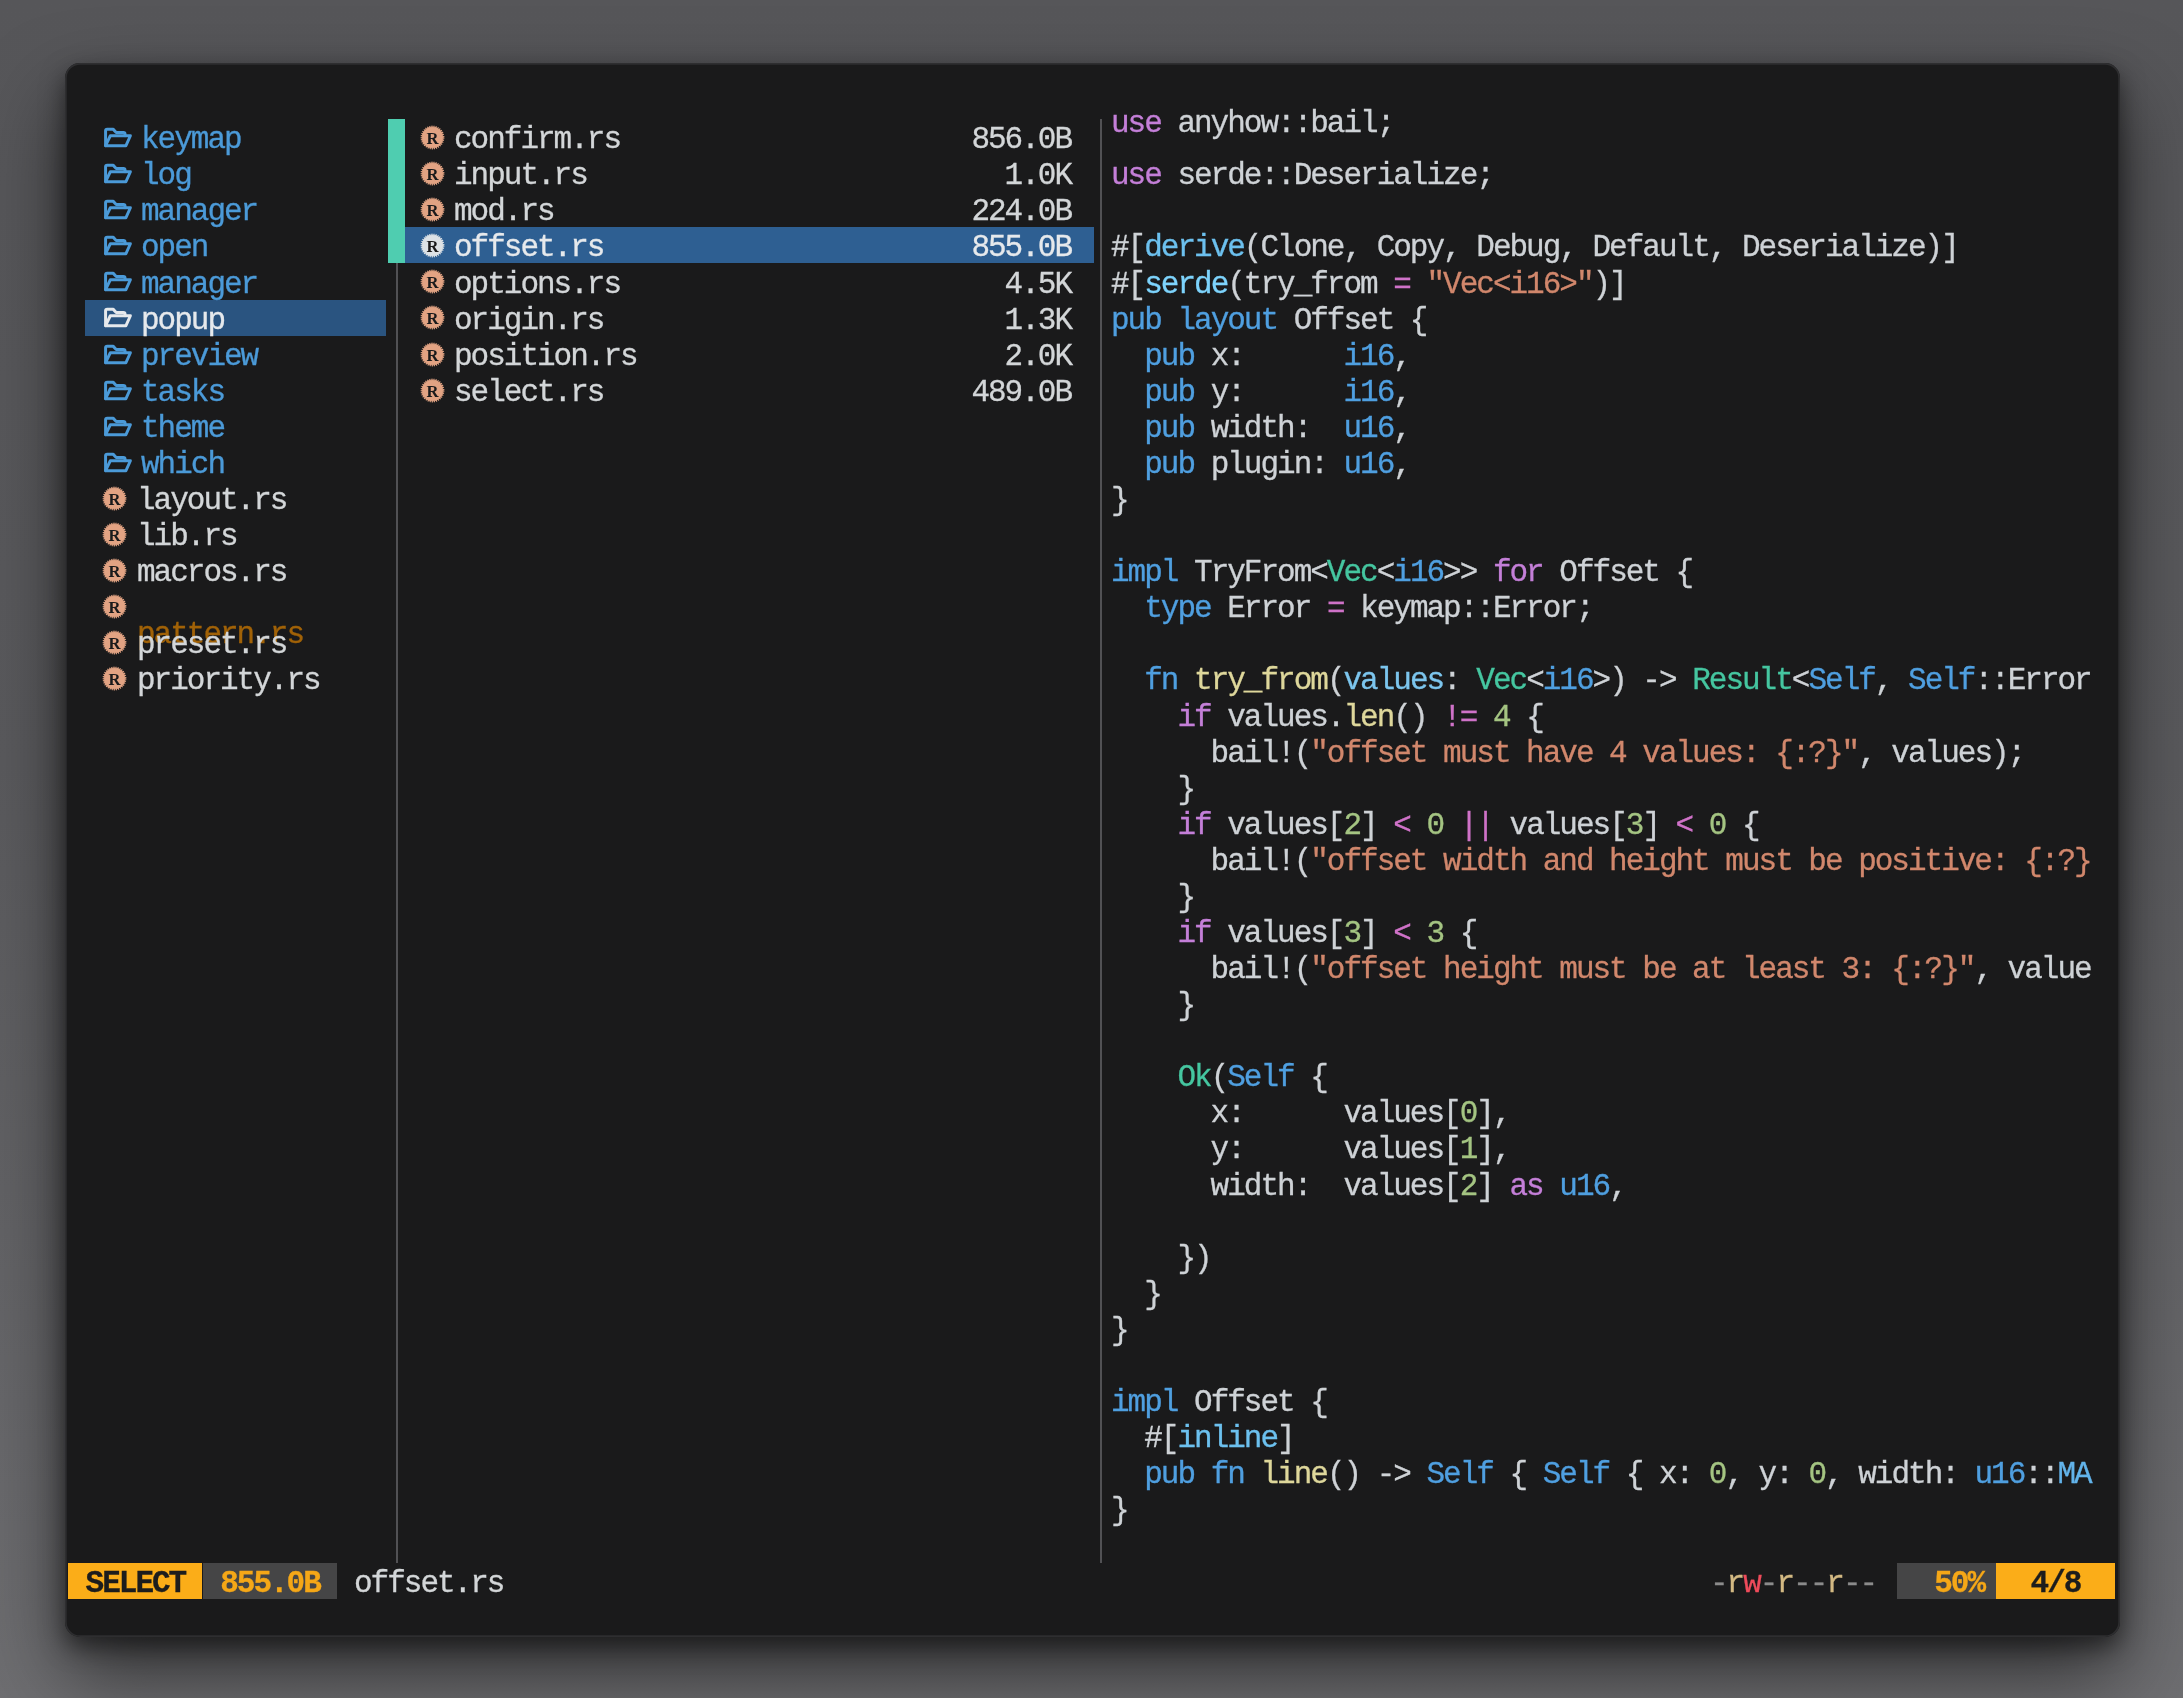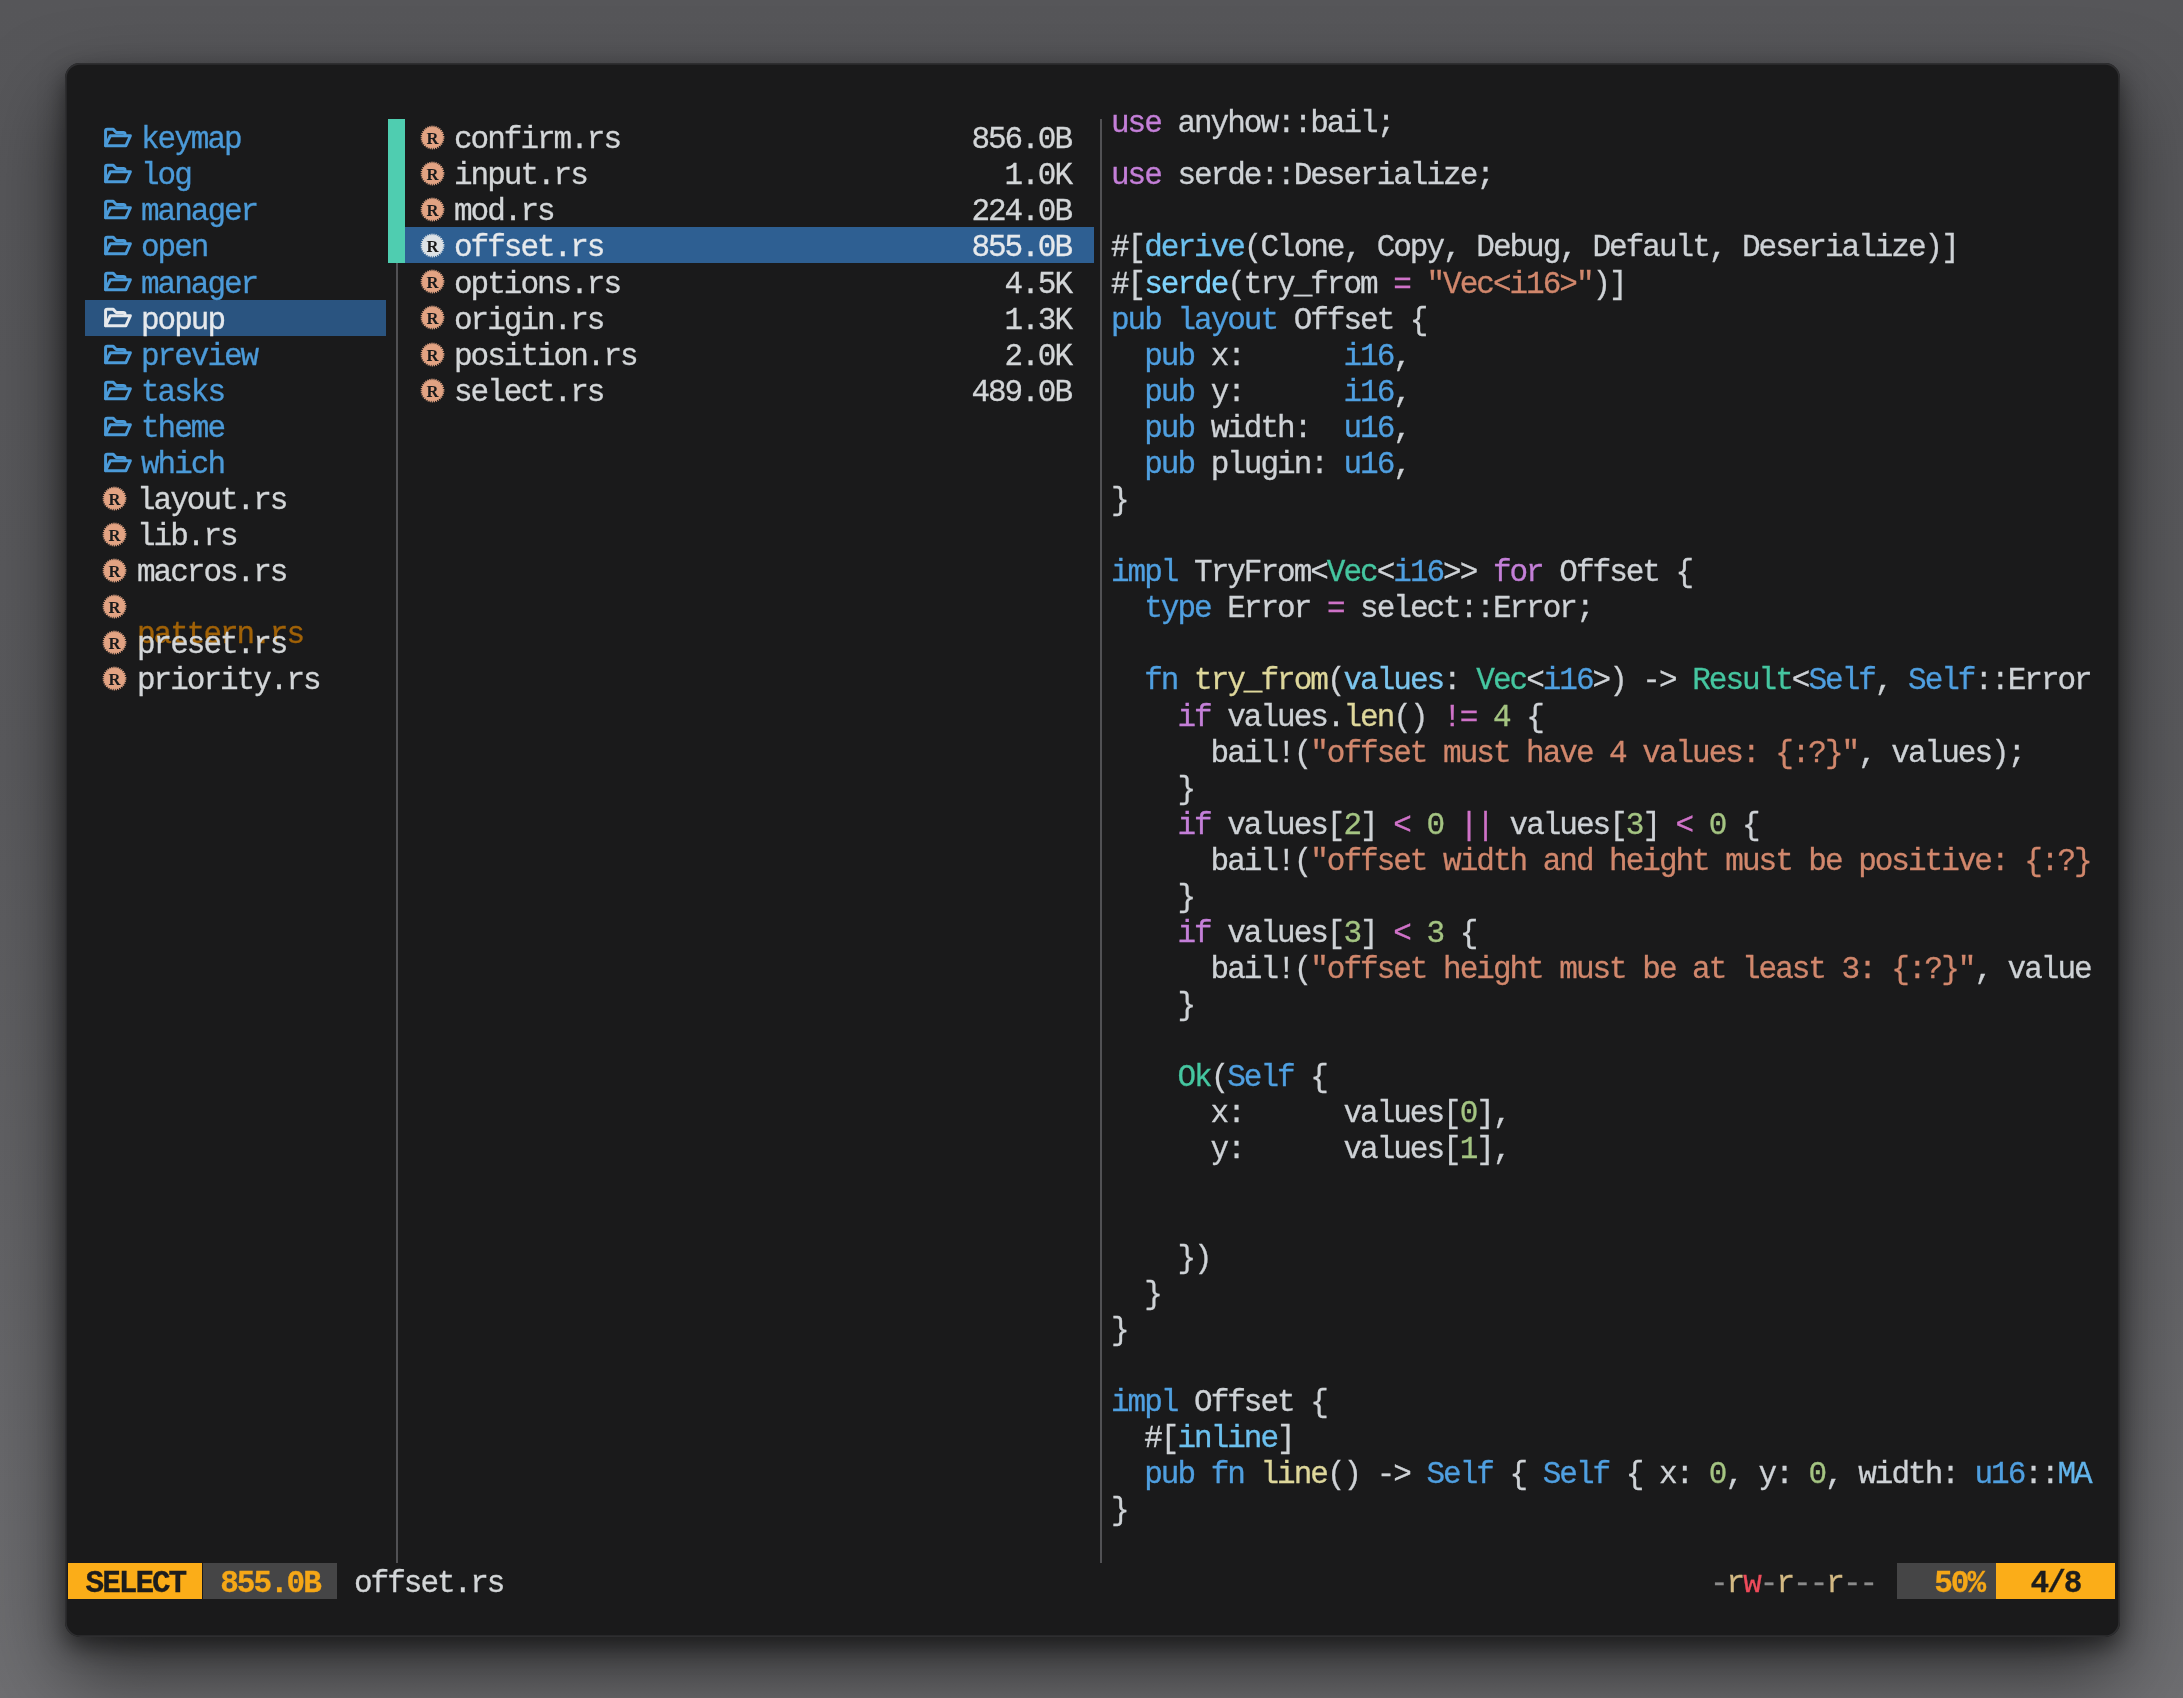--- a/index.html
+++ b/index.html
@@ -196,34 +196,35 @@
 <div class="r" style="left:1046px;top:92px"><span style="color:#c47fd8">use</span><span style="color:#ced2d6"> serde::Deserialize;</span></div>
 <div class="r" style="left:1046px;top:164px"><span style="color:#ced2d6">#[</span><span style="color:#6cc0ee">derive</span><span style="color:#ced2d6">(Clone, Copy, Debug, Default, Deserialize)]</span></div>
 <div class="r" style="left:1046px;top:201px"><span style="color:#ced2d6">#[</span><span style="color:#7dd3fc">serde</span><span style="color:#ced2d6">(try_from </span><span style="color:#cf72c8">=</span><span style="color:#ced2d6"> </span><span style="color:#d1876c">"Vec&lt;i16&gt;"</span><span style="color:#ced2d6">)]</span></div>
 <div class="r" style="left:1046px;top:237px"><span style="color:#4f9fe0">pub</span><span style="color:#ced2d6"> </span><span style="color:#4f9fe0">layout</span><span style="color:#ced2d6"> Offset {</span></div>
 <div class="r" style="left:1046px;top:273px"><span style="color:#ced2d6">  </span><span style="color:#4f9fe0">pub</span><span style="color:#ced2d6"> x:      </span><span style="color:#4f9fe0">i16</span><span style="color:#ced2d6">,</span></div>
 <div class="r" style="left:1046px;top:309px"><span style="color:#ced2d6">  </span><span style="color:#4f9fe0">pub</span><span style="color:#ced2d6"> y:      </span><span style="color:#4f9fe0">i16</span><span style="color:#ced2d6">,</span></div>
 <div class="r" style="left:1046px;top:345px"><span style="color:#ced2d6">  </span><span style="color:#4f9fe0">pub</span><span style="color:#ced2d6"> width:  </span><span style="color:#4f9fe0">u16</span><span style="color:#ced2d6">,</span></div>
 <div class="r" style="left:1046px;top:381px"><span style="color:#ced2d6">  </span><span style="color:#4f9fe0">pub</span><span style="color:#ced2d6"> plugin: </span><span style="color:#4f9fe0">u16</span><span style="color:#ced2d6">,</span></div>
 <div class="r" style="left:1046px;top:417px"><span style="color:#ced2d6">}</span></div>
 <div class="r" style="left:1046px;top:489px"><span style="color:#4f9fe0">impl</span><span style="color:#ced2d6"> TryFrom&lt;</span><span style="color:#45c6a0">Vec</span><span style="color:#ced2d6">&lt;</span><span style="color:#4f9fe0">i16</span><span style="color:#ced2d6">&gt;&gt; </span><span style="color:#c47fd8">for</span><span style="color:#ced2d6"> Offset {</span></div>
-<div class="r" style="left:1046px;top:525px"><span style="color:#ced2d6">  </span><span style="color:#4f9fe0">type</span><span style="color:#ced2d6"> Error </span><span style="color:#cf72c8">=</span><span style="color:#ced2d6"> select::Error;</span></div>
+<div class="r" style="left:1046px;top:525px"><span style="color:#ced2d6">  </span><span style="color:#4f9fe0">type</span><span style="color:#ced2d6"> Error </span><span style="color:#cf72c8">=</span><span style="color:#ced2d6"> keymap::Error;</span></div>
 <div class="r" style="left:1046px;top:597px"><span style="color:#ced2d6">  </span><span style="color:#4f9fe0">fn</span><span style="color:#ced2d6"> </span><span style="color:#ded79b">try_from</span><span style="color:#ced2d6">(</span><span style="color:#7cc5ed">values</span><span style="color:#ced2d6">: </span><span style="color:#45c6a0">Vec</span><span style="color:#ced2d6">&lt;</span><span style="color:#4f9fe0">i16</span><span style="color:#ced2d6">&gt;) -&gt; </span><span style="color:#45c6a0">Result</span><span style="color:#ced2d6">&lt;</span><span style="color:#4f9fe0">Self</span><span style="color:#ced2d6">, </span><span style="color:#4f9fe0">Self</span><span style="color:#ced2d6">::Error</span></div>
 <div class="r" style="left:1046px;top:634px"><span style="color:#ced2d6">    </span><span style="color:#c47fd8">if</span><span style="color:#ced2d6"> values.</span><span style="color:#ded79b">len</span><span style="color:#ced2d6">() </span><span style="color:#cf72c8">!=</span><span style="color:#ced2d6"> </span><span style="color:#a4c482">4</span><span style="color:#ced2d6"> {</span></div>
 <div class="r" style="left:1046px;top:670px"><span style="color:#ced2d6">      bail!(</span><span style="color:#d1876c">"offset must have 4 values: {:?}"</span><span style="color:#ced2d6">, values);</span></div>
 <div class="r" style="left:1046px;top:706px"><span style="color:#ced2d6">    }</span></div>
 <div class="r" style="left:1046px;top:742px"><span style="color:#ced2d6">    </span><span style="color:#c47fd8">if</span><span style="color:#ced2d6"> values[</span><span style="color:#a4c482">2</span><span style="color:#ced2d6">] </span><span style="color:#cf72c8">&lt;</span><span style="color:#ced2d6"> </span><span style="color:#a4c482">0</span><span style="color:#ced2d6"> </span><span style="color:#cf72c8">||</span><span style="color:#ced2d6"> values[</span><span style="color:#a4c482">3</span><span style="color:#ced2d6">] </span><span style="color:#cf72c8">&lt;</span><span style="color:#ced2d6"> </span><span style="color:#a4c482">0</span><span style="color:#ced2d6"> {</span></div>
 <div class="r" style="left:1046px;top:778px"><span style="color:#ced2d6">      bail!(</span><span style="color:#d1876c">"offset width and height must be positive: {:?}</span></div>
 <div class="r" style="left:1046px;top:814px"><span style="color:#ced2d6">    }</span></div>
 <div class="r" style="left:1046px;top:850px"><span style="color:#ced2d6">    </span><span style="color:#c47fd8">if</span><span style="color:#ced2d6"> values[</span><span style="color:#a4c482">3</span><span style="color:#ced2d6">] </span><span style="color:#cf72c8">&lt;</span><span style="color:#ced2d6"> </span><span style="color:#a4c482">3</span><span style="color:#ced2d6"> {</span></div>
 <div class="r" style="left:1046px;top:886px"><span style="color:#ced2d6">      bail!(</span><span style="color:#d1876c">"offset height must be at least 3: {:?}"</span><span style="color:#ced2d6">, value</span></div>
 <div class="r" style="left:1046px;top:922px"><span style="color:#ced2d6">    }</span></div>
 <div class="r" style="left:1046px;top:994px"><span style="color:#ced2d6">    </span><span style="color:#45c6a0">Ok</span><span style="color:#ced2d6">(</span><span style="color:#4f9fe0">Self</span><span style="color:#ced2d6"> {</span></div>
 <div class="r" style="left:1046px;top:1030px"><span style="color:#ced2d6">      x:      values[</span><span style="color:#a4c482">0</span><span style="color:#ced2d6">],</span></div>
 <div class="r" style="left:1046px;top:1066px"><span style="color:#ced2d6">      y:      values[</span><span style="color:#a4c482">1</span><span style="color:#ced2d6">],</span></div>
+<div class="r" style="left:1046px;top:1103px"><span style="color:#ced2d6">      width:  values[</span><span style="color:#a4c482">2</span><span style="color:#ced2d6">] </span><span style="color:#c47fd8">as</span><span style="color:#ced2d6"> </span><span style="color:#4f9fe0">u16</span><span style="color:#ced2d6">,</span></div>
 <div class="r" style="left:1046px;top:1175px"><span style="color:#ced2d6">    })</span></div>
 <div class="r" style="left:1046px;top:1211px"><span style="color:#ced2d6">  }</span></div>
 <div class="r" style="left:1046px;top:1247px"><span style="color:#ced2d6">}</span></div>
 <div class="r" style="left:1046px;top:1319px"><span style="color:#4f9fe0">impl</span><span style="color:#ced2d6"> Offset {</span></div>
 <div class="r" style="left:1046px;top:1355px"><span style="color:#ced2d6">  #[</span><span style="color:#6cc0ee">inline</span><span style="color:#ced2d6">]</span></div>
 <div class="r" style="left:1046px;top:1391px"><span style="color:#ced2d6">  </span><span style="color:#4f9fe0">pub</span><span style="color:#ced2d6"> </span><span style="color:#4f9fe0">fn</span><span style="color:#ced2d6"> </span><span style="color:#ded79b">line</span><span style="color:#ced2d6">() -&gt; </span><span style="color:#4f9fe0">Self</span><span style="color:#ced2d6"> { </span><span style="color:#4f9fe0">Self</span><span style="color:#ced2d6"> { x: </span><span style="color:#a4c482">0</span><span style="color:#ced2d6">, y: </span><span style="color:#a4c482">0</span><span style="color:#ced2d6">, width: </span><span style="color:#4f9fe0">u16</span><span style="color:#ced2d6">::</span><span style="color:#62b3ea">MA</span></div>
 <div class="r" style="left:1046px;top:1427px"><span style="color:#ced2d6">}</span></div>
 <div class="hl" style="left:3.4px;top:1500px;width:134px;background:#fbad18"></div>
 <div class="r" style="left:3.4px;top:1500px;width:134px;text-align:center;color:#1d1d1d;font-weight:bold">SELECT</div>
 <div class="hl" style="left:138px;top:1500px;width:134px;background:#454546"></div>

